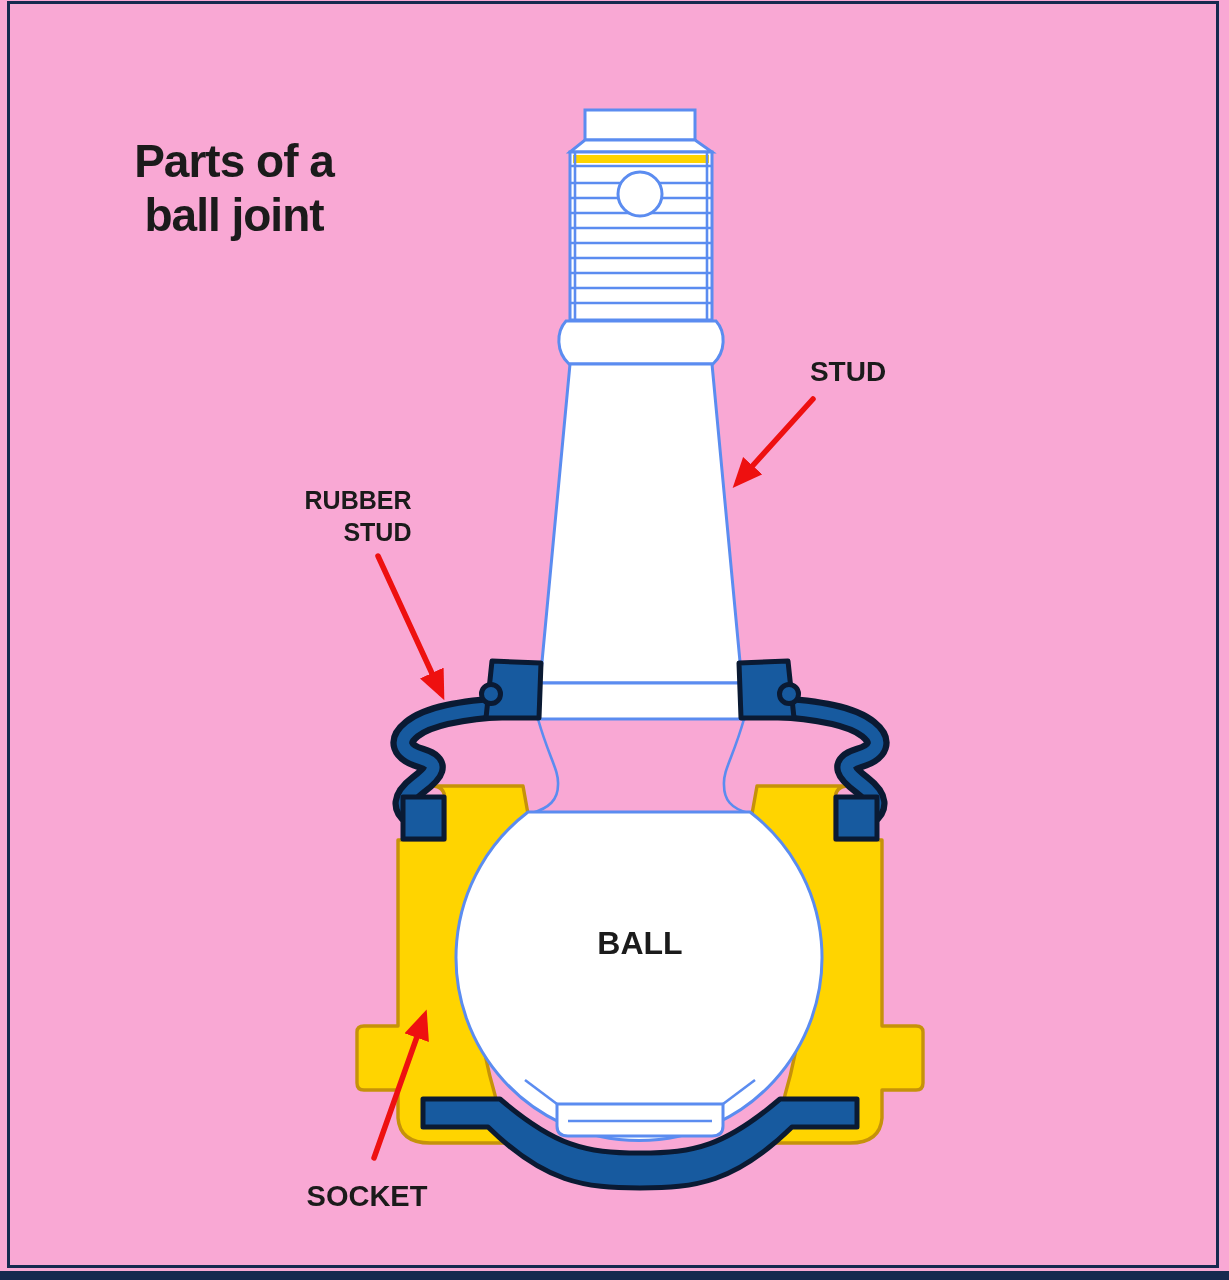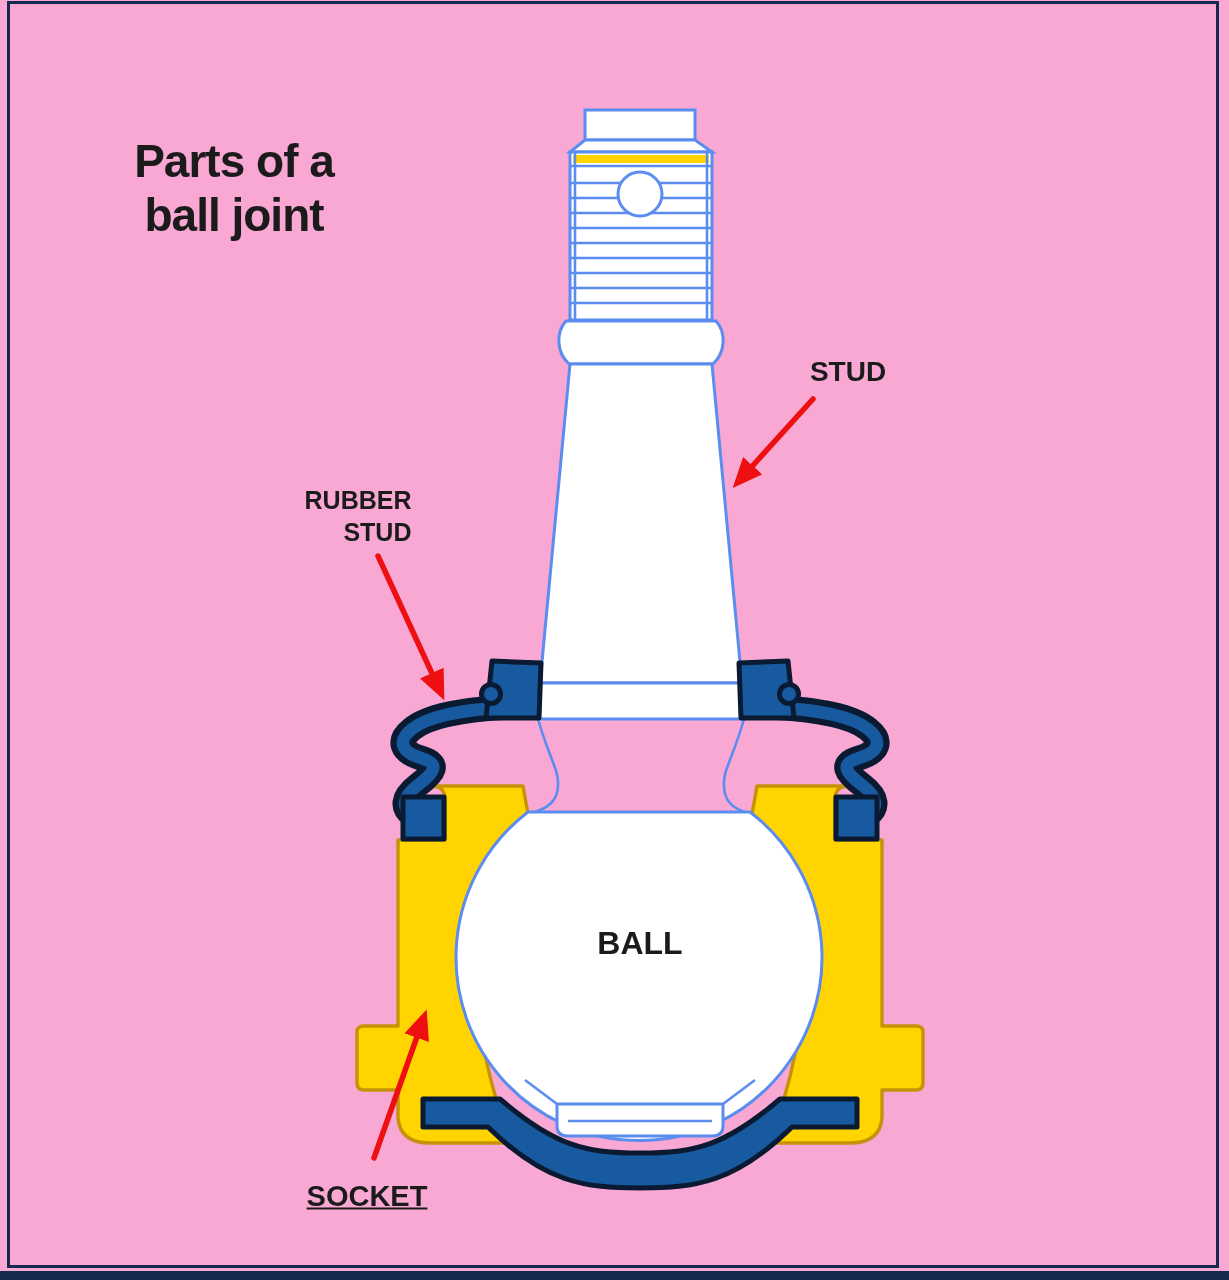--- a/index.html
+++ b/index.html
@@ -37,21 +37,21 @@
   .arrow{stroke:var(--arrow_red);stroke-width:5.5;fill:none;stroke-linecap:round;}
 
   
   .lbl{position:absolute;transform:translate(-50%,-50%);font-weight:bold;
        text-align:center;white-space:nowrap;letter-spacing:0;}
   .title{position:absolute;left:234px;top:134px;transform:translateX(-50%);
          font-size:46px;line-height:54px;font-weight:bold;text-align:center;letter-spacing:-1px;}
   .lbl-stud{left:829px;top:372px;font-size:28px;margin-left:19px;}
   .lbl-boot{left:358px;top:516px;font-size:25px;line-height:32px;text-align:right;}
   .lbl-ball{left:640px;top:943px;font-size:32px;}
-  .lbl-socket{left:367px;top:1196px;font-size:29px;text-decoration:underline;}
+  .lbl-socket{left:367px;top:1196px;font-size:29px;}
 </style>
 </head>
 <body>
 
 <div class="stage">
 
   <svg class="diagram" viewBox="0 0 1229 1280">
     <defs>
       <marker id="arrowhead" markerUnits="userSpaceOnUse" markerWidth="34" markerHeight="28" refX="22" refY="13" orient="auto">
         <path d="M0,0 L30,13 L0,26 Z" fill="#ee1010"></path>

